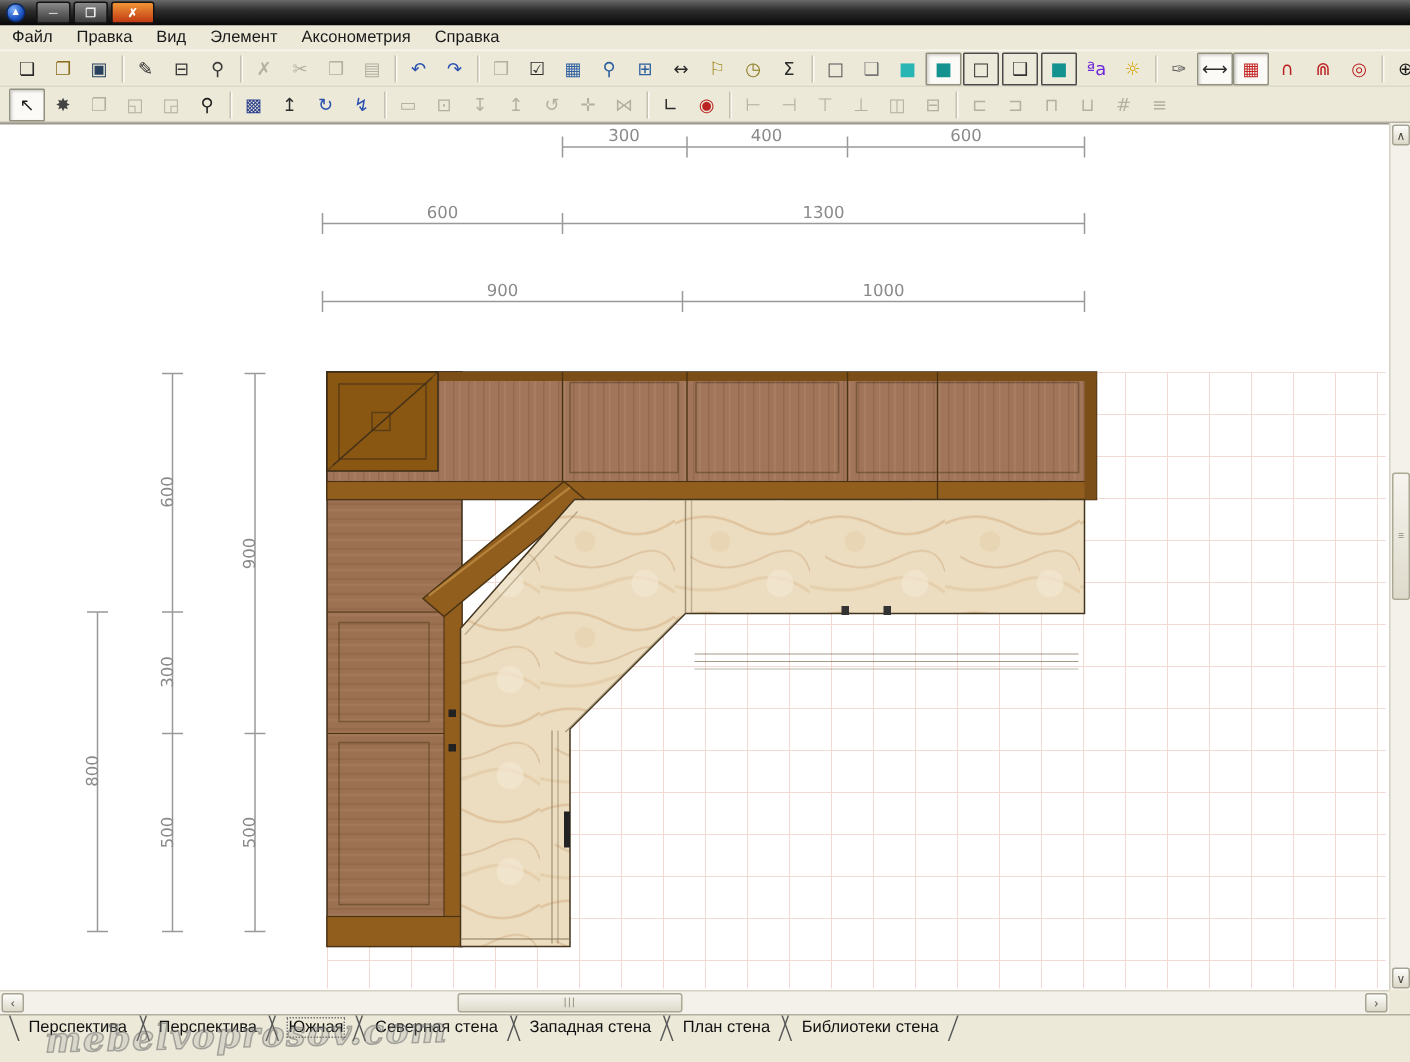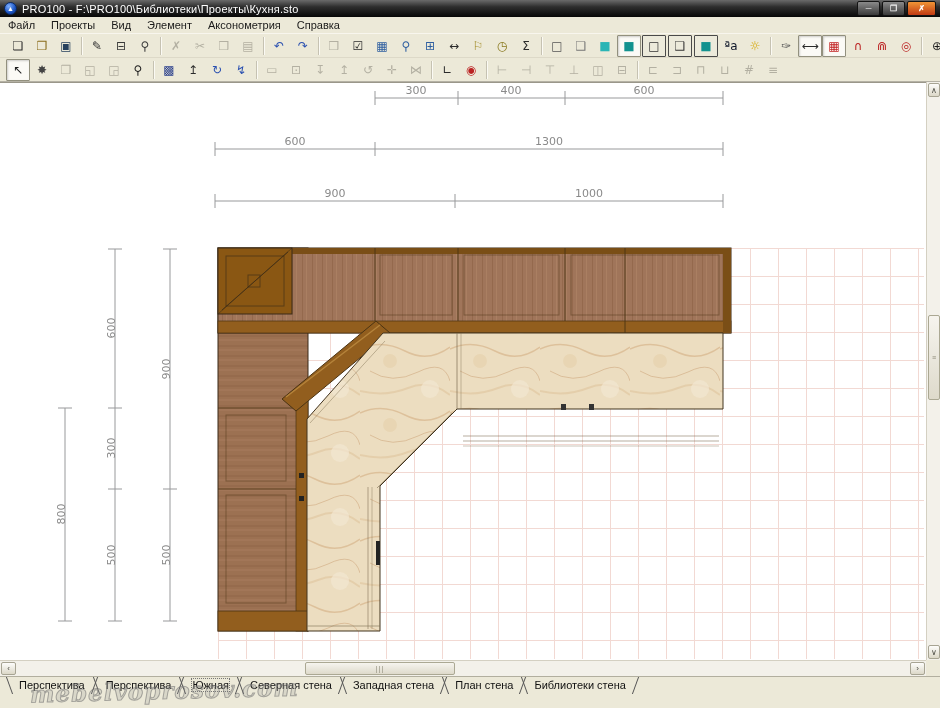--- a/index.html
+++ b/index.html
@@ -65,35 +65,34 @@
   
   .watermark{position:absolute;left:30px;top:677px;z-index:5;pointer-events:none;
     font-family:"DejaVu Serif",serif;font-style:italic;font-weight:bold;font-size:23px;letter-spacing:1px;
     color:rgba(150,150,150,0.22);-webkit-text-stroke:1px rgba(110,110,110,0.55);transform:rotate(-1.5deg)}
 </style>
 </head>
 <body>
 
 <div class="titlebar">
   <span class="app-icon">▲</span>
-  <span class="title-text">PRO100 - F:\PRO100\Библиотеки\Проекты\Кухня.sto</span>
   <span class="winbtn">
       <span>─</span>
     </span>
   <span class="winbtn">
       <span>❐</span>
     </span>
   <span class="winbtn close">
       <span>✗</span>
     </span>
 </div>
 
 <div class="menubar">
     <span class="menu-item">Файл</span>
-    <span class="menu-item">Проекты</span>
+    <span class="menu-item">Правка</span>
     <span class="menu-item">Вид</span>
     <span class="menu-item">Элемент</span>
     <span class="menu-item">Аксонометрия</span>
     <span class="menu-item">Справка</span>
   </div>
 
 <div class="toolbar" id="toolbar-main">
     <span class="tbtn">
       <span class="glyph" style="color: rgb(43, 43, 43);">❏</span>
     </span>
@@ -177,21 +176,21 @@
     <span class="tbtn framed">
       <span class="glyph" style="color: rgb(51, 51, 51);">□</span>
     </span>
     <span class="tbtn framed">
       <span class="glyph" style="color: rgb(51, 51, 51);">❑</span>
     </span>
     <span class="tbtn framed">
       <span class="glyph" style="color: rgb(19, 146, 143);">■</span>
     </span>
     <span class="tbtn">
-      <span class="glyph" style="color: #0f172a;">ªa</span>
+      <span class="glyph" style="color: #6d28d9;">ªa</span>
     </span>
     <span class="tbtn">
       <span class="glyph" style="color: rgb(213, 165, 0);">☼</span>
     </span>
     <span class="sep"></span>
     <span class="tbtn">
       <span class="glyph" style="color: rgb(90, 90, 90);">✑</span>
     </span>
     <span class="tbtn pressed">
       <span class="glyph" style="color: rgb(43, 43, 43);">⟷</span>

